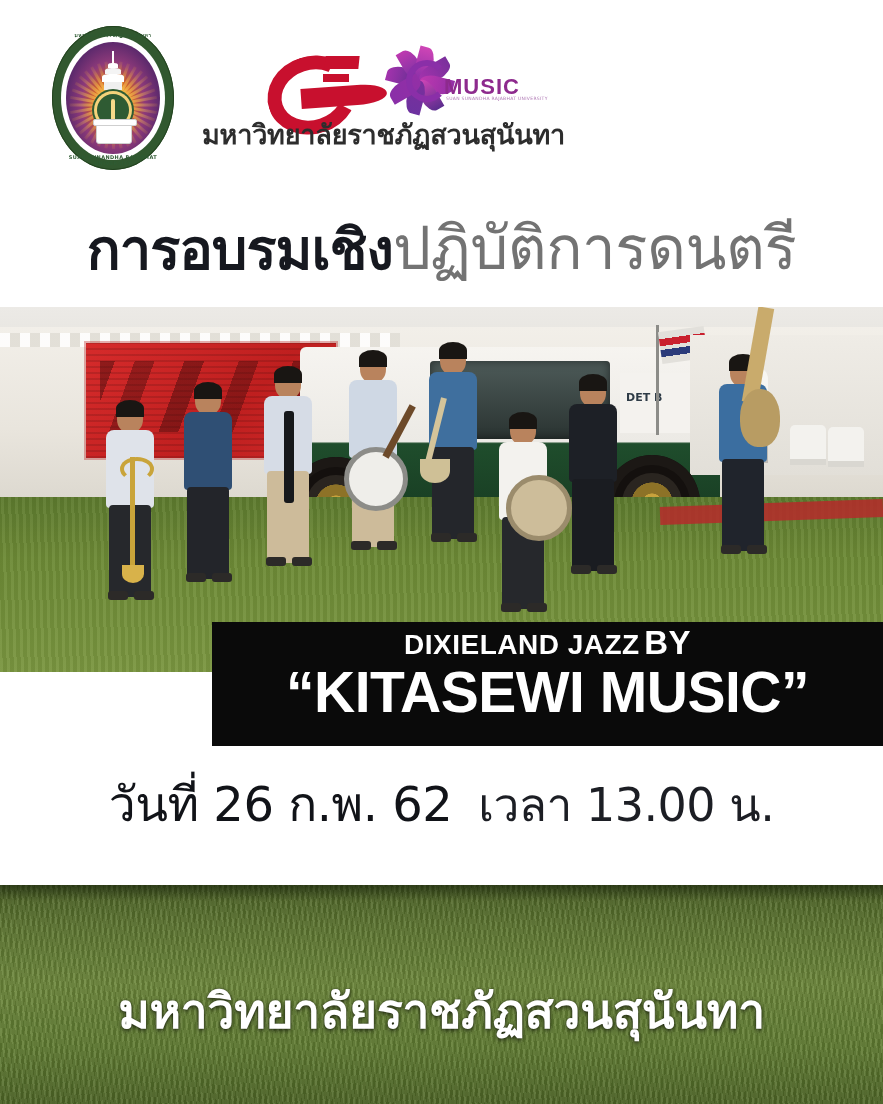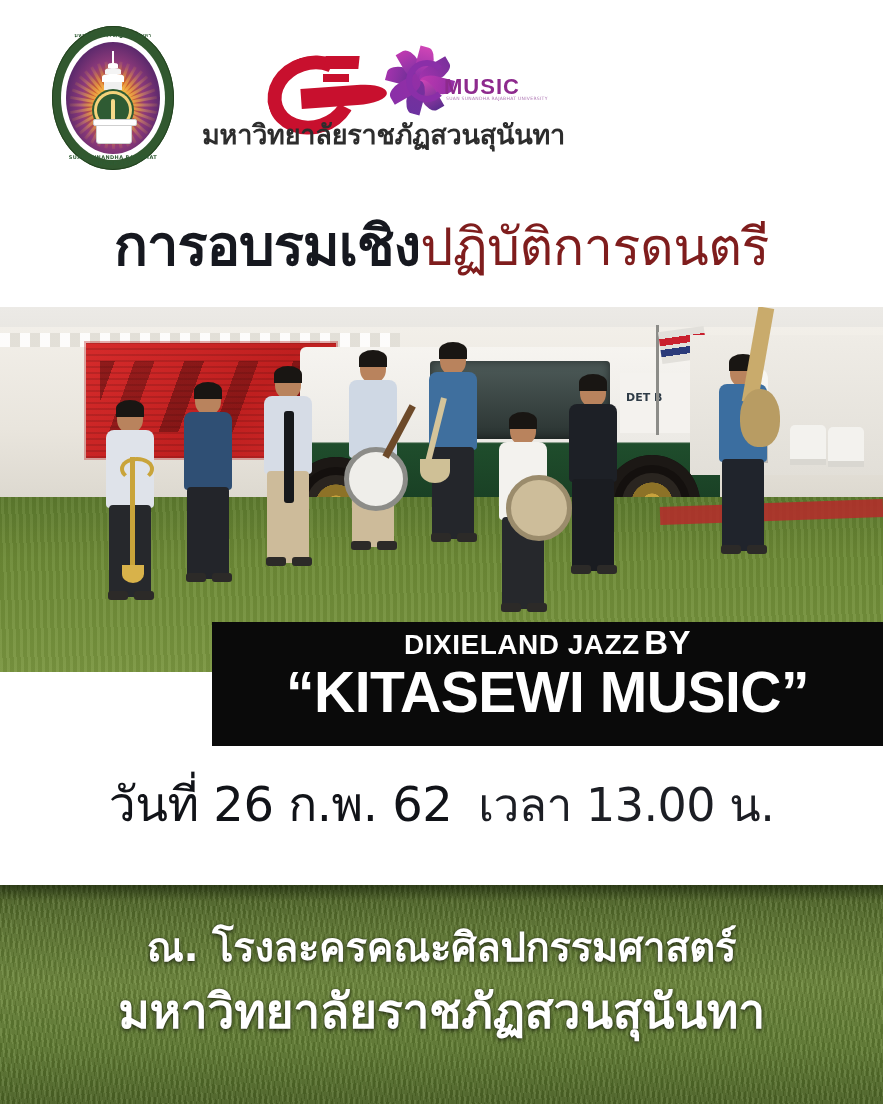--- a/index.html
+++ b/index.html
@@ -154,21 +154,21 @@
   
   .headline{
     position:absolute;left:0;top:214px;width:883px;
     text-align:center;white-space:nowrap;
     line-height:1;
   }
   .headline .bold{
     font-size:56px;font-weight:bold;color:#16181f;letter-spacing:-1px;
   }
   .headline .light{
-    font-size:52px;font-weight:normal;color:#7f1d1d;letter-spacing:-.5px;
+    font-size:60px;font-weight:normal;color:#737373;letter-spacing:-.5px;
   }
 
   
   .photo{
     position:absolute;left:0;top:307px;width:883px;height:365px;
     overflow:hidden;
     background:#cfd4cc;
   }
   .photo .sky{
     position:absolute;left:0;top:0;width:883px;height:48px;
@@ -570,17 +570,16 @@
     <div class="line2">“KITASEWI MUSIC”</div>
   </div>
 
   <div class="datestrip">
     <div class="row">
       <span class="d">วันที่ 26 ก.พ. 62</span><span class="t">เวลา 13.00 น.</span>
     </div>
   </div>
 
   <div class="footer">
-    <div class="f1">ณ. โรงละครคณะศิลปกรรมศาสตร์</div>
     <div class="f2">มหาวิทยาลัยราชภัฏสวนสุนันทา</div>
   </div>
 
 </div>
 
 </body></html>

